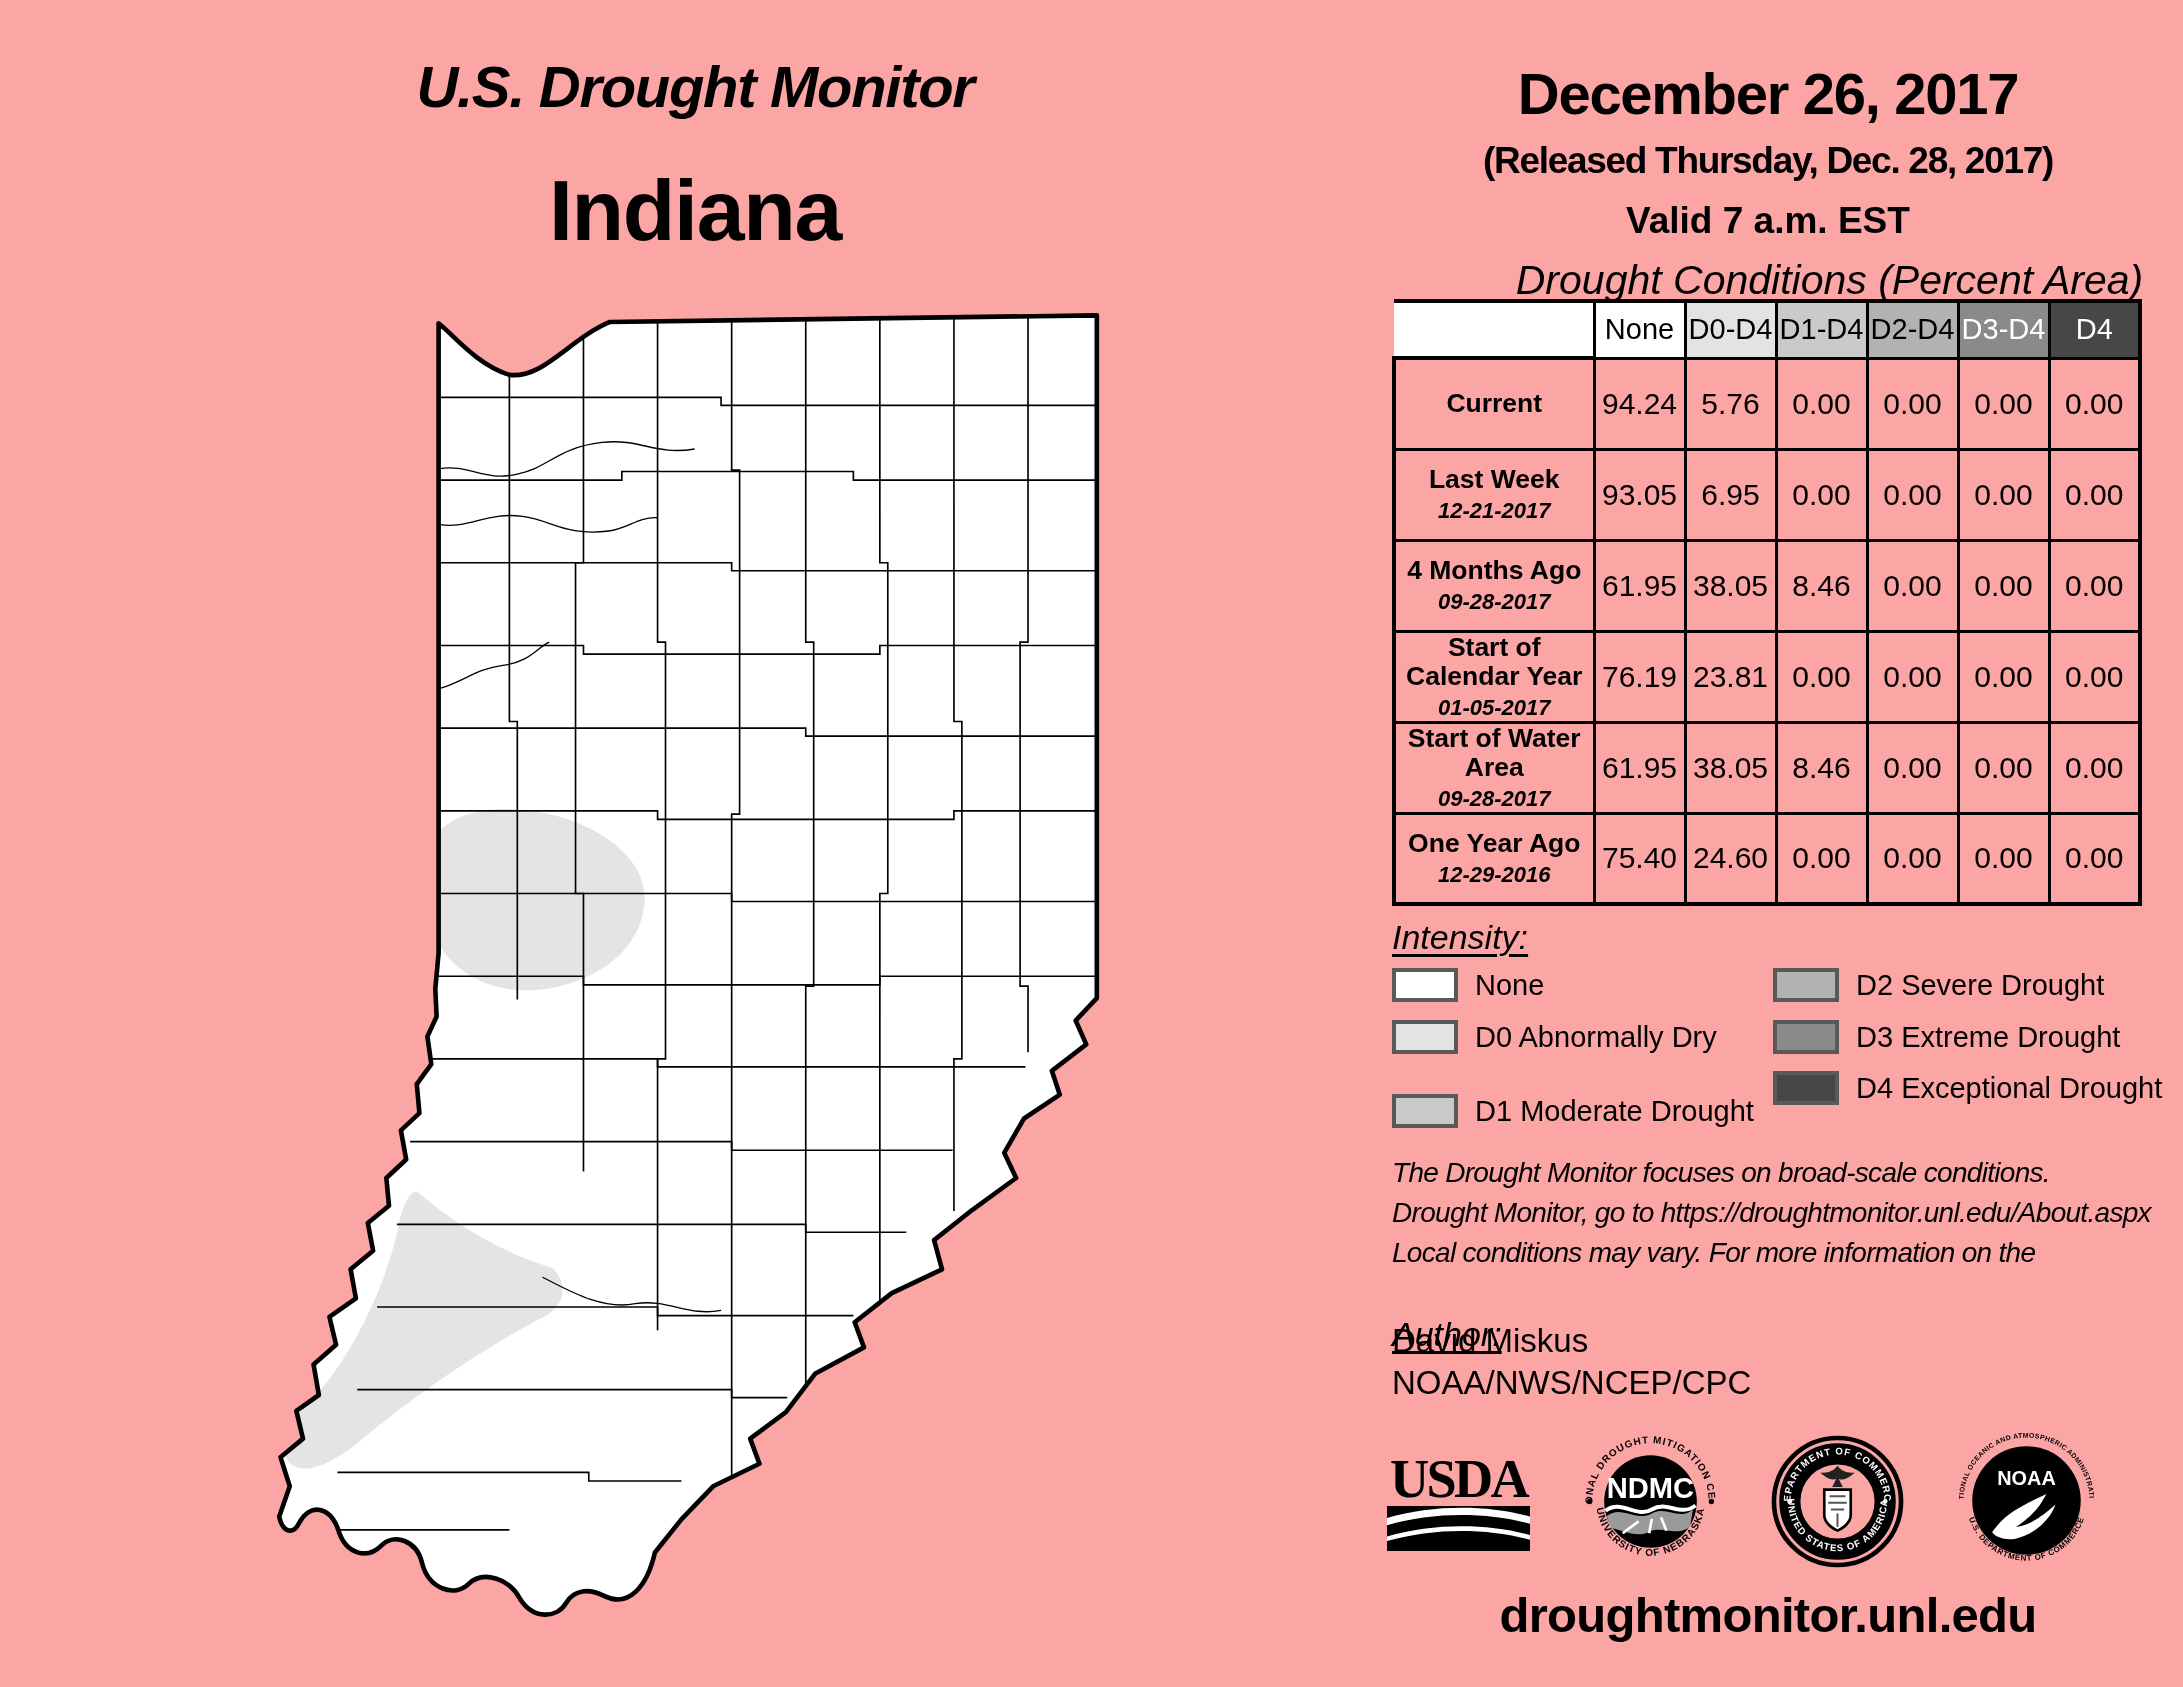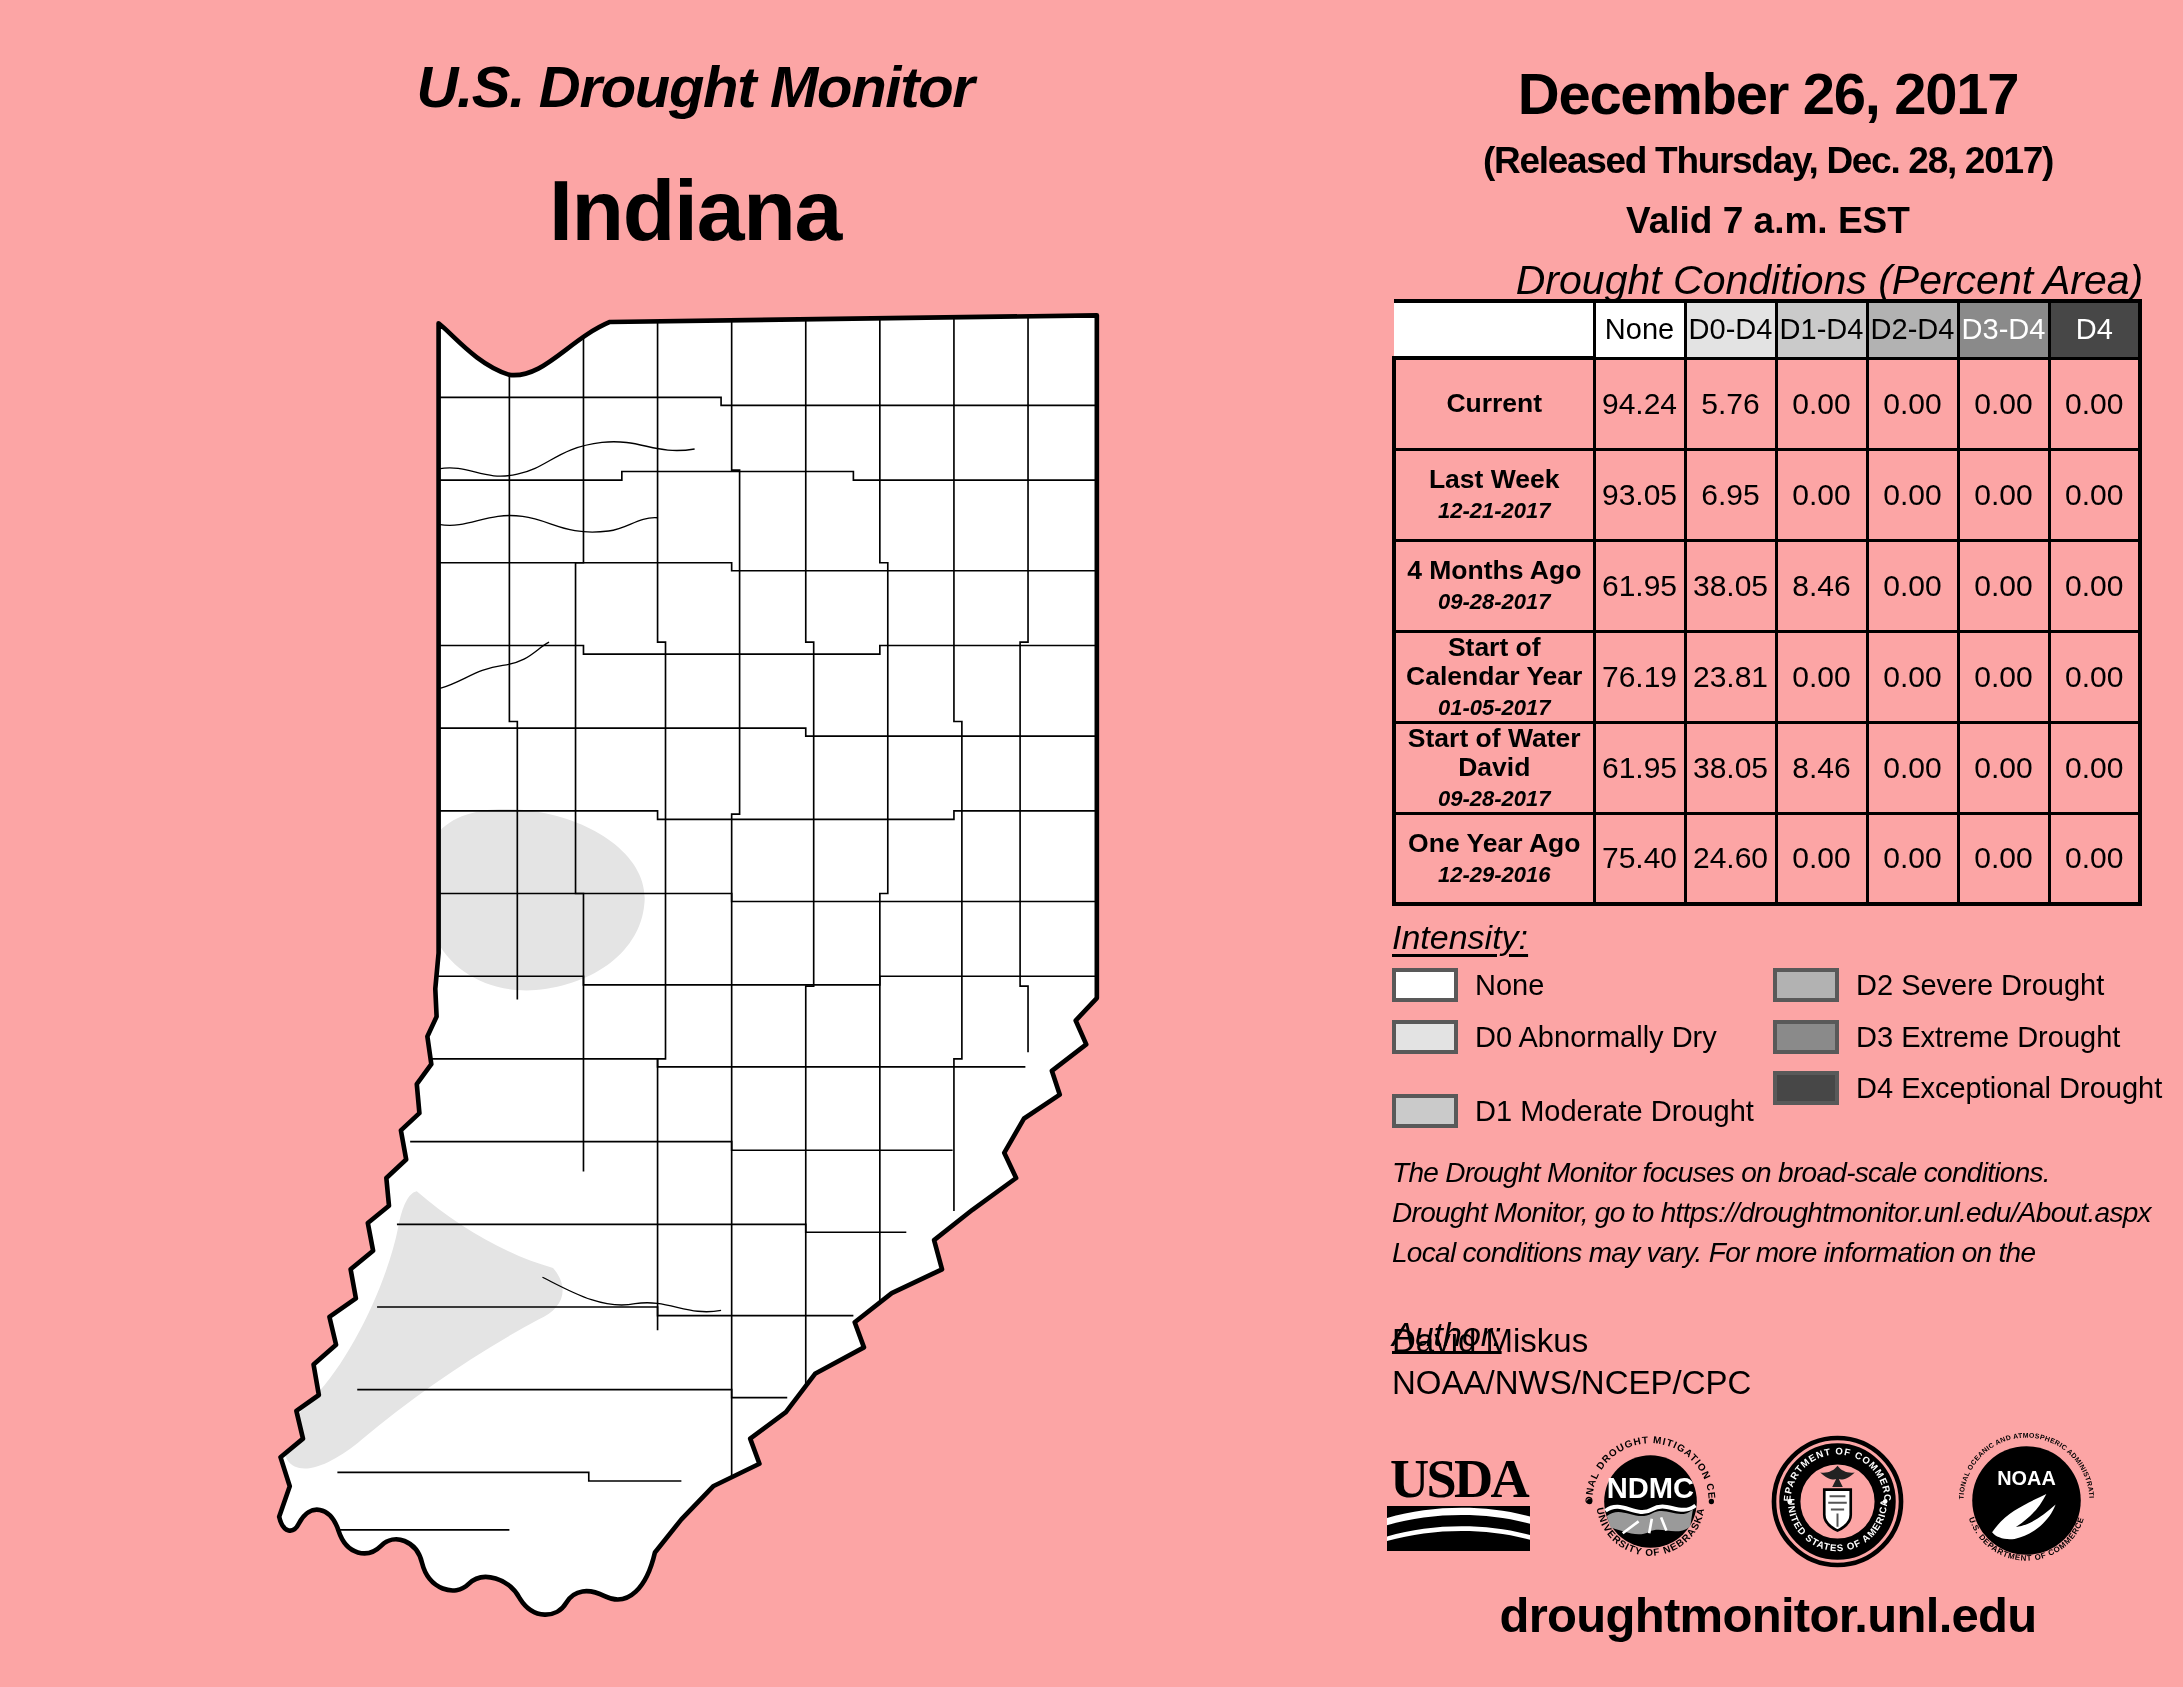--- a/index.html
+++ b/index.html
@@ -143,21 +143,21 @@
           </td>
       <td class="val">76.19</td>
       <td class="val">23.81</td>
       <td class="val">0.00</td>
       <td class="val">0.00</td>
       <td class="val">0.00</td>
       <td class="val">0.00</td>
     </tr>
     <tr class="datarow">
       <td class="lbl">
-            <div>Start of Water David</div>
+            <div>Start of Water Area</div>
             <div class="lbldate">09-28-2017</div>
           </td>
       <td class="val">61.95</td>
       <td class="val">38.05</td>
       <td class="val">8.46</td>
       <td class="val">0.00</td>
       <td class="val">0.00</td>
       <td class="val">0.00</td>
     </tr>
     <tr class="datarow">

